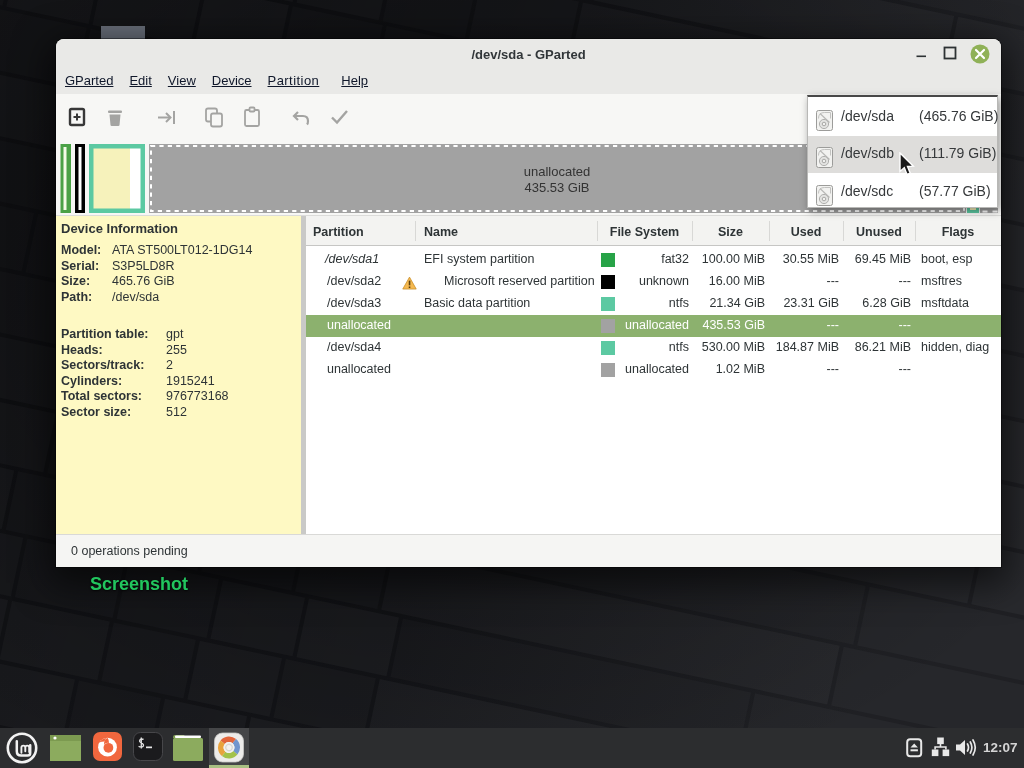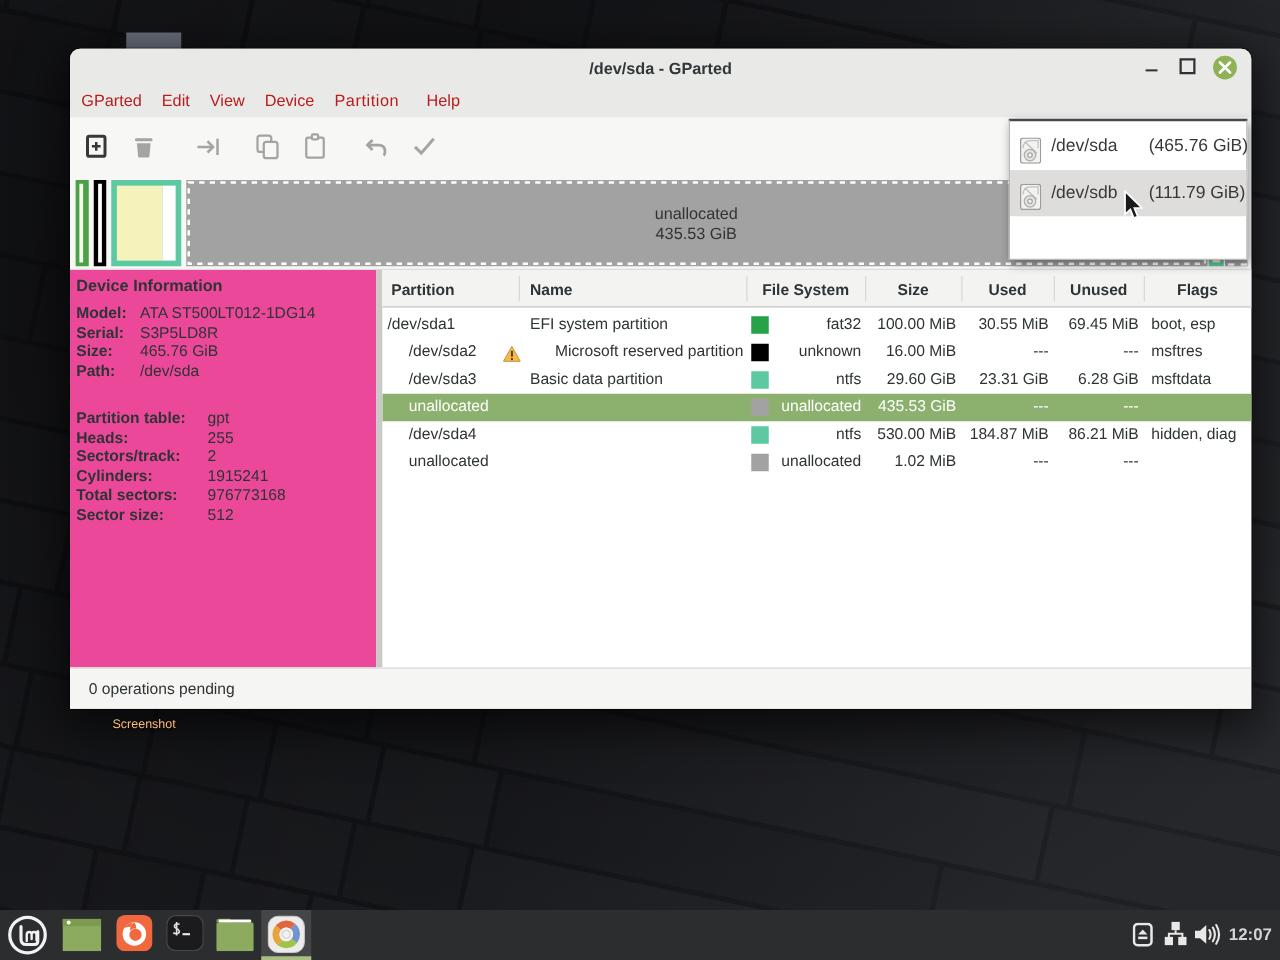--- a/index.html
+++ b/index.html
@@ -9,24 +9,24 @@
 #wall { position:absolute; left:0; top:0; width:1024px; height:768px; }
 #behind { position:absolute; left:101px; top:26px; width:44px; height:14px; background:#676d78; }
 #win { position:absolute; left:56px; top:39px; width:945px; height:528px;
   background:#f7f7f5; border-radius:8px 8px 0 0;
   box-shadow:0 10px 36px 6px rgba(0,0,0,0.6), 0 0 0 1px rgba(0,0,0,0.38); }
 #titlebar { position:absolute; left:0; top:0; width:945px; height:29px;
   background:#e9e9e7; border-radius:8px 8px 0 0; }
 #title { position:absolute; left:0; top:0; width:945px; height:29px; line-height:31px;
   text-align:center; font-size:13px; font-weight:bold; color:#313639; }
 #menubar { position:absolute; left:0; top:29px; width:945px; height:26px; background:#e9e9e7; }
-.menu { float:left; padding:0 8px; font-size:13px; color:#b91c1c; line-height:26px; }
+.menu { float:left; padding:0 8px; font-size:13px; color:#0f172a; line-height:26px;text-decoration:underline; }
 #toolbar { position:absolute; left:0; top:55px; width:945px; height:47px; background:#f7f7f5; }
 #barzone { position:absolute; left:0; top:102px; width:945px; height:75px; background:#f7f7f5; }
-#leftpanel { position:absolute; left:0; top:177px; width:245px; height:318px; background:#ec4899;
+#leftpanel { position:absolute; left:0; top:177px; width:245px; height:318px; background:#fef9c3;
   font-size:12.5px; color:#2e3436; }
 #divider { position:absolute; left:245px; top:177px; width:5px; height:318px; background:#c9c9c7; }
 #tablearea { position:absolute; left:250px; top:177px; width:695px; height:318px; background:#ffffff; }
 #statusbar { position:absolute; left:0; top:495px; width:945px; height:33px; background:#f5f5f3;
   border-top:1px solid #d9d9d7; font-size:12.5px; color:#2e3436; }
 #statusbar span { position:absolute; left:15px; top:9px; }
 .hsep { top:5px; width:1px; height:20px; background:#d8d8d6; }
 .ht { font-size:12.5px; font-weight:bold; color:#2e3436; top:9px; }
 .row { left:0; width:695px; height:22px; font-size:12.5px; color:#2e3436; }
 .row span { top:3px; white-space:nowrap; }
@@ -367,21 +367,21 @@
     <div class="abs hsep" style="left:609px;"></div>
     <div class="abs ht" style="left:7px;">Partition</div>
     <div class="abs ht" style="left:118px;">Name</div>
     <div class="abs ht" style="left:291px;width:95px;text-align:center;">File System</div>
     <div class="abs ht" style="left:386px;width:77px;text-align:center;">Size</div>
     <div class="abs ht" style="left:463px;width:74px;text-align:center;">Used</div>
     <div class="abs ht" style="left:537px;width:72px;text-align:center;">Unused</div>
     <div class="abs ht" style="left:609px;width:86px;text-align:center;">Flags</div>
 
     <div class="abs row" style="top:33px;">
-      <span class="abs" style="left:4px;">/dev/sda1</span>
+      <span class="abs" style="left:19px;font-style:italic;">/dev/sda1</span>
       <span class="abs" style="left:118px;">EFI system partition</span>
       <span class="abs sw" style="background:#27a347;"></span>
       <span class="abs fs">fat32</span>
       <span class="abs c4">100.00 MiB</span>
       <span class="abs c5">30.55 MiB</span>
       <span class="abs c6">69.45 MiB</span>
       <span class="abs c7">boot, esp</span>
     </div>
     <div class="abs row" style="top:55px;">
       <span class="abs" style="left:21px;">/dev/sda2</span>
@@ -396,21 +396,21 @@
       <span class="abs c4">16.00 MiB</span>
       <span class="abs c5">---</span>
       <span class="abs c6">---</span>
       <span class="abs c7">msftres</span>
     </div>
     <div class="abs row" style="top:77px;">
       <span class="abs" style="left:21px;">/dev/sda3</span>
       <span class="abs" style="left:118px;">Basic data partition</span>
       <span class="abs sw" style="background:#5cc9a2;"></span>
       <span class="abs fs">ntfs</span>
-      <span class="abs c4">29.60 GiB</span>
+      <span class="abs c4">21.34 GiB</span>
       <span class="abs c5">23.31 GiB</span>
       <span class="abs c6">6.28 GiB</span>
       <span class="abs c7">msftdata</span>
     </div>
     <div class="abs row sel" style="top:99px;">
       <span class="abs" style="left:21px;">unallocated</span>
       <span class="abs sw" style="background:#a2a2a2;"></span>
       <span class="abs fs">unallocated</span>
       <span class="abs c4">435.53 GiB</span>
       <span class="abs c5">---</span>
@@ -456,27 +456,38 @@
     <svg class="abs dico" width="17" height="21" viewBox="0 0 17 21">
       <rect x="0.5" y="0.5" width="16" height="20" rx="2" fill="#f2f2f0" stroke="#9c9c9a"></rect>
       <path d="M2.5 8.5 Q2.5 2.5 8.5 2.5 L14.5 2.5 L14.5 8.5" fill="none" stroke="#c2c2c0"></path>
       <path d="M4 3.5 L13.5 12.5" stroke="#b8b8b6" stroke-width="1.1"></path>
       <circle cx="8" cy="14" r="4.6" fill="#e4e4e2" stroke="#b0b0ae"></circle>
       <circle cx="8" cy="14" r="1.8" fill="#f2f2f0" stroke="#a8a8a6"></circle>
     </svg>
     <span class="ddtxt">/dev/sdb</span>
       <span class="ddsz">(111.79 GiB)</span>
   </div>
+  <div class="ddrow" style="top:77px;">
+    <svg class="abs dico" width="17" height="21" viewBox="0 0 17 21">
+      <rect x="0.5" y="0.5" width="16" height="20" rx="2" fill="#f2f2f0" stroke="#9c9c9a"></rect>
+      <path d="M2.5 8.5 Q2.5 2.5 8.5 2.5 L14.5 2.5 L14.5 8.5" fill="none" stroke="#c2c2c0"></path>
+      <path d="M4 3.5 L13.5 12.5" stroke="#b8b8b6" stroke-width="1.1"></path>
+      <circle cx="8" cy="14" r="4.6" fill="#e4e4e2" stroke="#b0b0ae"></circle>
+      <circle cx="8" cy="14" r="1.8" fill="#f2f2f0" stroke="#a8a8a6"></circle>
+    </svg>
+    <span class="ddtxt">/dev/sdc</span>
+      <span class="ddsz">(57.77 GiB)</span>
+  </div>
 </div>
 
 <svg id="cursor" class="abs" style="left:898px;top:152px;" width="18" height="26" viewBox="0 0 18 26">
   <path d="M2 1 L2 19.5 L6.3 15.6 L9 22.5 L12.2 21.2 L9.5 14.5 L15.3 14.2 Z" fill="#1a1a1a" stroke="#ffffff" stroke-width="1.4"></path>
 </svg>
 
-<div class="abs" style="left:90px;top:574px;font-size:10px;color:#fdba74;text-shadow:0 1px 2px rgba(0,0,0,0.8);">Screenshot</div>
+<div class="abs" style="left:90px;top:574px;font-size:18px;color:#22c55e;text-shadow:0 1px 2px rgba(0,0,0,0.8);font-weight:bold;">Screenshot</div>
 
 <div id="taskbar" class="abs" style="left:0;top:728px;width:1024px;height:40px;background:#2c2d2f;padding-left:28px;">
   <svg class="abs" style="left:5px;top:3px;" width="34" height="34" viewBox="0 0 34 34">
     <circle cx="17" cy="17" r="14.2" fill="none" stroke="#f2f2f2" stroke-width="2.6"></circle>
     <path d="M11.8 10.2 V20.3 Q11.8 24.6 16.1 24.6 H22.6 Q25.2 24.6 25.2 22 V14.2" fill="none" stroke="#f2f2f2" stroke-width="2.5" stroke-linecap="round" stroke-linejoin="round"></path>
     <path d="M16.4 21.8 V16.6 Q16.4 14.6 18.4 14.6 Q20.3 14.6 20.3 16.6 V20.2 M20.3 16.6 Q20.3 14.6 22.2 14.6 Q24.2 14.6 24.2 16.6 V21" fill="none" stroke="#f2f2f2" stroke-width="1.9" stroke-linecap="round"></path>
   </svg>
   <svg class="abs" style="left:50px;top:7px;" width="31" height="26" viewBox="0 0 31 26">
     <rect x="0" y="0" width="31" height="26" fill="#8cab5e"></rect>
     <rect x="0" y="0" width="31" height="6" fill="#7c9a50"></rect>

